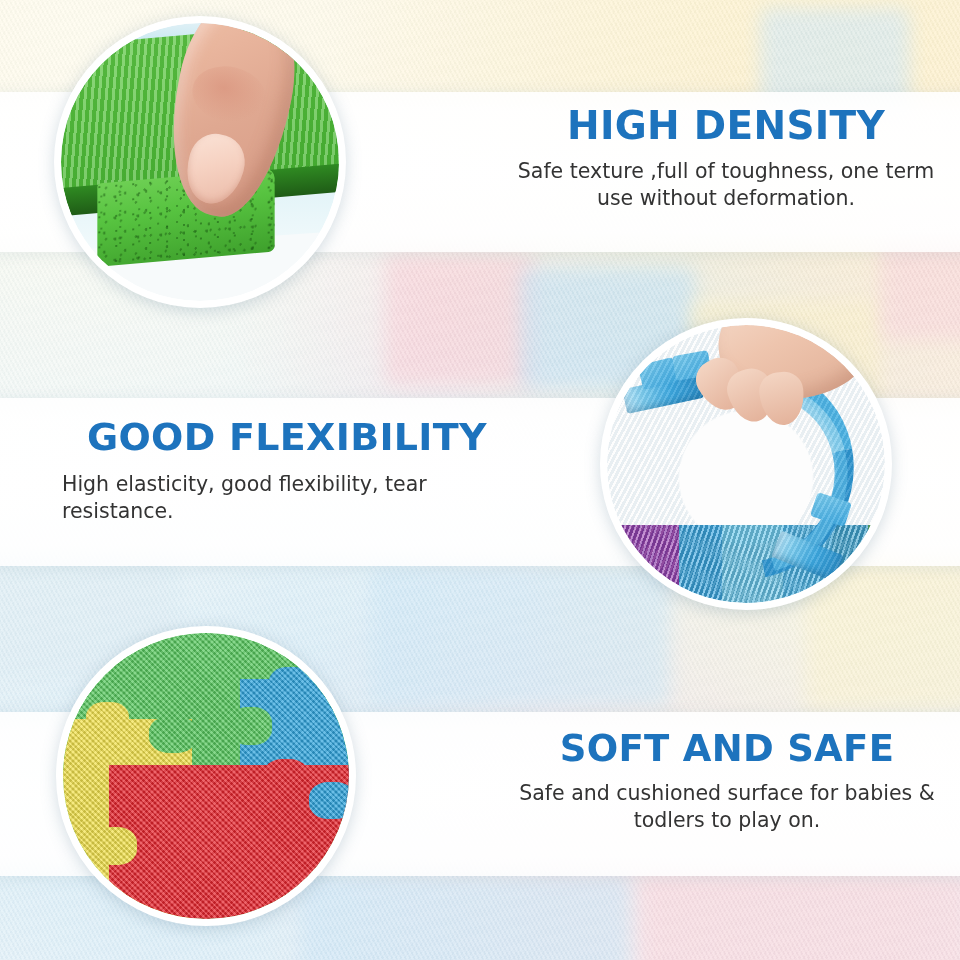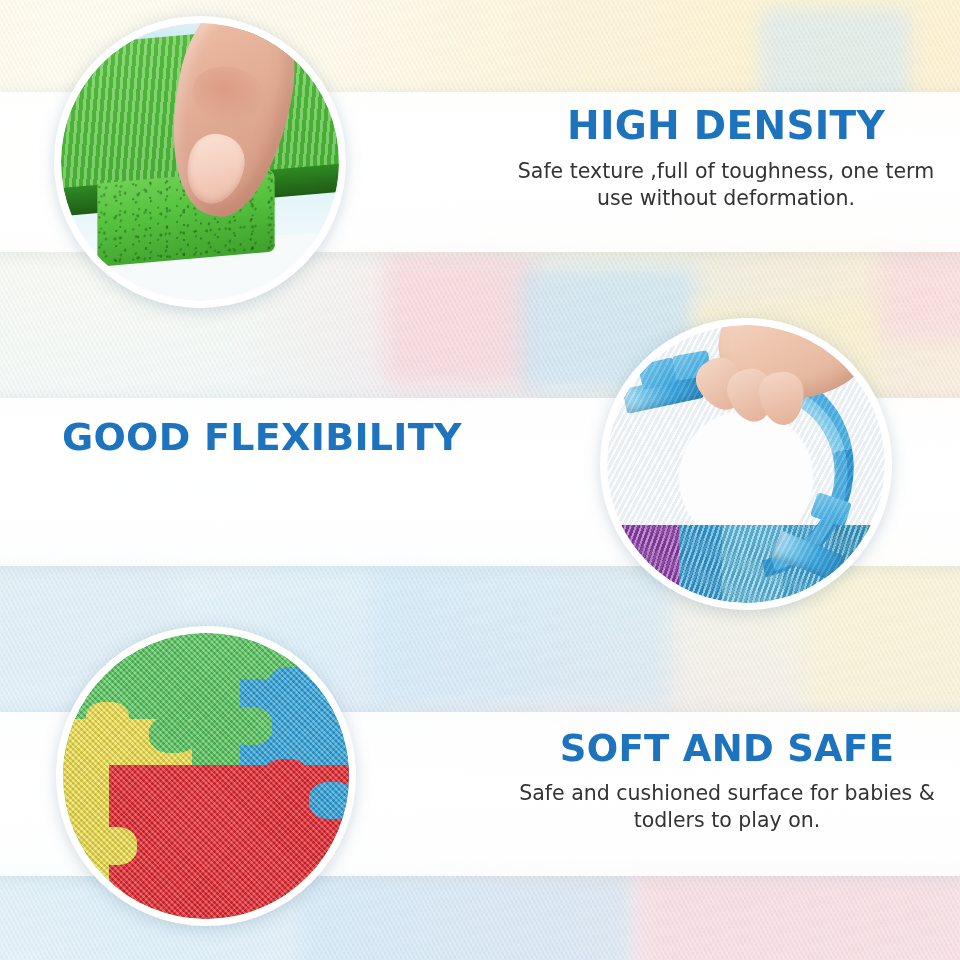--- a/index.html
+++ b/index.html
@@ -98,21 +98,21 @@
     color: #333333;
     font-size: 20.5px;
     line-height: 1.32;
     margin-top: 11px;
   }
 
   #text-1 { top: 106px; left: 500px; width: 452px; text-align: center; }
   #text-1 .feature-title { font-size: 39px; }
 
   #text-2 { top: 418px; left: 62px;  width: 430px; text-align: left; }
-  #text-2 .feature-title { font-size: 38px; }
+  #text-2 .feature-title { font-size: 38px; margin-left: 25px; }
   #text-2 .feature-desc { margin-top: 13px; }
 
   #text-3 { top: 730px; left: 512px; width: 430px; text-align: center; }
   #text-3 .feature-title { font-size: 37px; }
 
   
   .photo-circle {
     position: absolute;
     border-radius: 50%;
     overflow: hidden;
@@ -343,20 +343,21 @@
     </div>
   </div>
 
   <div class="feature-text" id="text-1">
     <div class="feature-title">HIGH DENSITY</div>
     <div class="feature-desc">Safe texture ,full of toughness, one term use without deformation.</div>
   </div>
 
   <div class="feature-text" id="text-2">
     <div class="feature-title">GOOD FLEXIBILITY</div>
+    <div class="feature-desc">High elasticity, good flexibility, tear resistance.</div>
   </div>
 
   <div class="feature-text" id="text-3">
     <div class="feature-title">SOFT AND SAFE</div>
     <div class="feature-desc">Safe and cushioned surface for babies &amp; todlers to play on.</div>
   </div>
 
 </div>
 
 </body></html>

